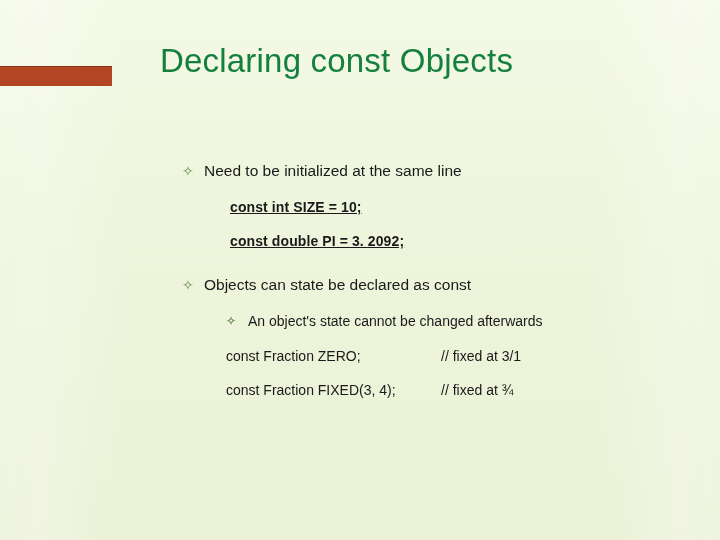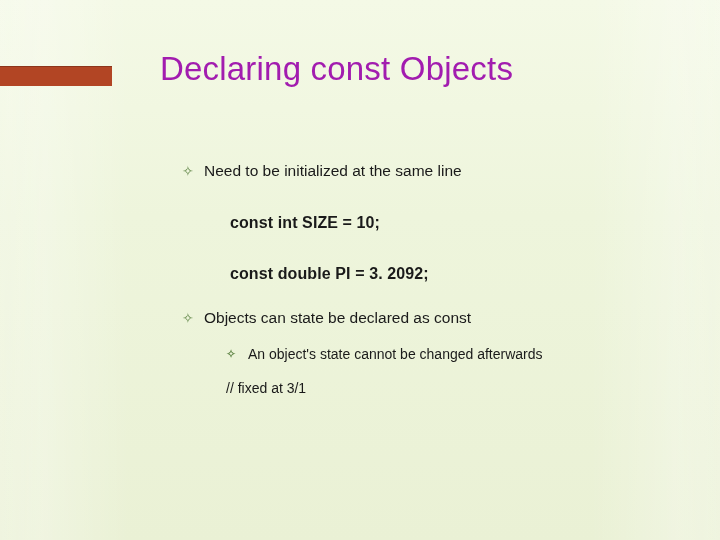--- a/index.html
+++ b/index.html
@@ -32,23 +32,23 @@
     top: 66px;
     width: 112px;
     height: 20px;
     background: #B24524;
     box-shadow: 0 1px 0 #8C351B inset;
   }
 
   .title {
     position: absolute;
     left: 160px;
-    top: 50px;
+    top: 42px;
     font-size: 33px;
-    color: #a21caf;
+    color: #15803d;
     letter-spacing: 0.2px;
   }
 
   .content {
     position: absolute;
     left: 182px;
     top: 162px;
     right: 40px;
     color: #1a1a1a;
   }
@@ -62,24 +62,25 @@
   }
   .lvl1 > .bullet {
     position: absolute;
     left: 0;
     top: 1px;
     font-size: 14px;
     color: #6B8E52;
   }
 
   .code {
-    font-size: 16px;
+    font-size: 14px;
     font-weight: bold;
-    margin: 32px 0 0 26px;
+    margin: 18px 0 0 26px;
     letter-spacing: 0.1px;
+    text-decoration: underline;
   }
 
   .lvl2 {
     position: relative;
     padding-left: 22px;
     font-size: 14px;
     margin: 18px 0 0 22px;
   }
   .lvl2 > .bullet {
     position: absolute;
@@ -126,18 +127,23 @@
     <div class="lvl2">
       <span class="bullet">✧</span>
     </div>
 
     <div class="lvl2">
       <span class="bullet">✧</span>
       <span>An object's state cannot be changed afterwards</span>
     </div>
 
     <div class="code-row">
+      <span class="col1">const Fraction ZERO;</span>
       <span class="col2">// fixed at 3/1</span>
     </div>
 
+    <div class="code-row">
+      <span class="col1">const Fraction FIXED(3, 4);</span>
+      <span class="col2">// fixed at ¾</span>
+    </div>
   </div>
 
 </div>
 
 </body></html>

